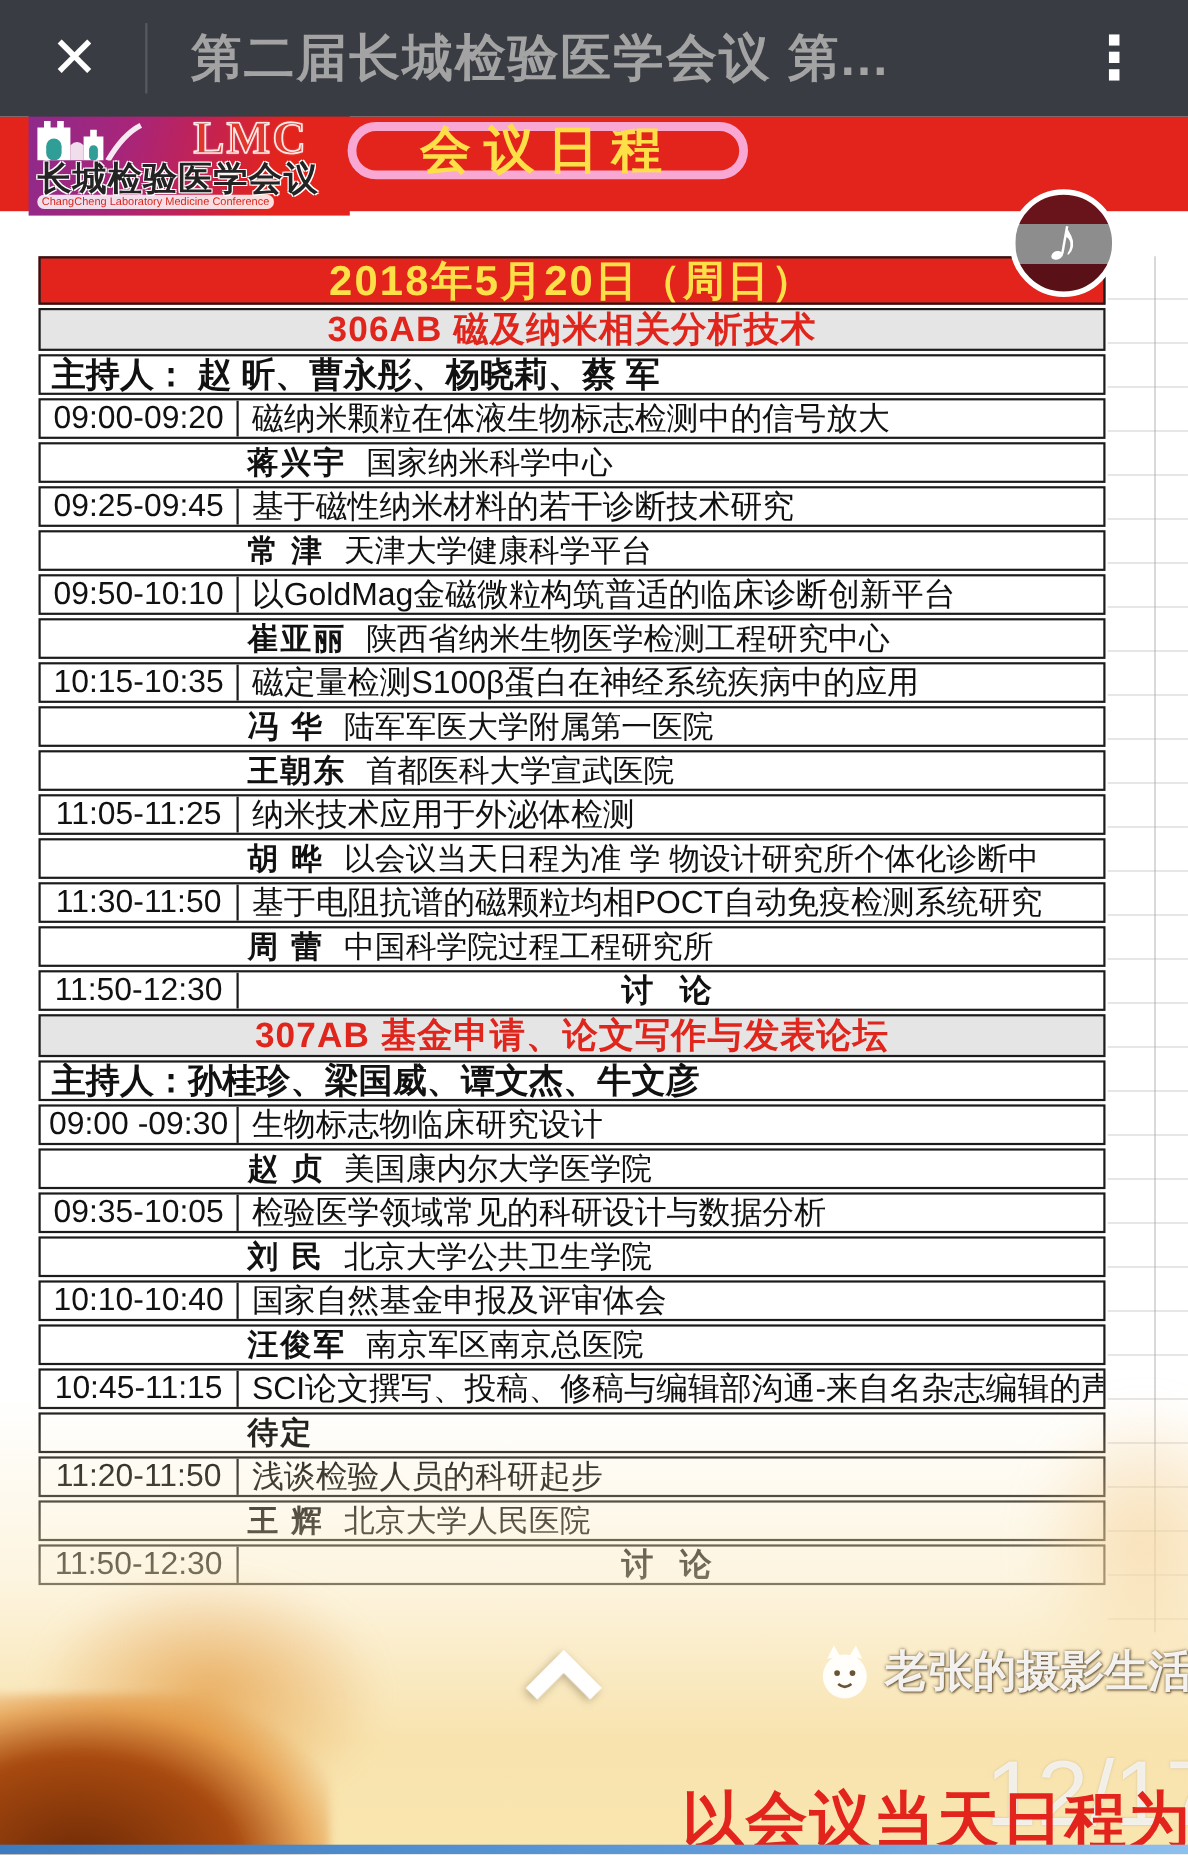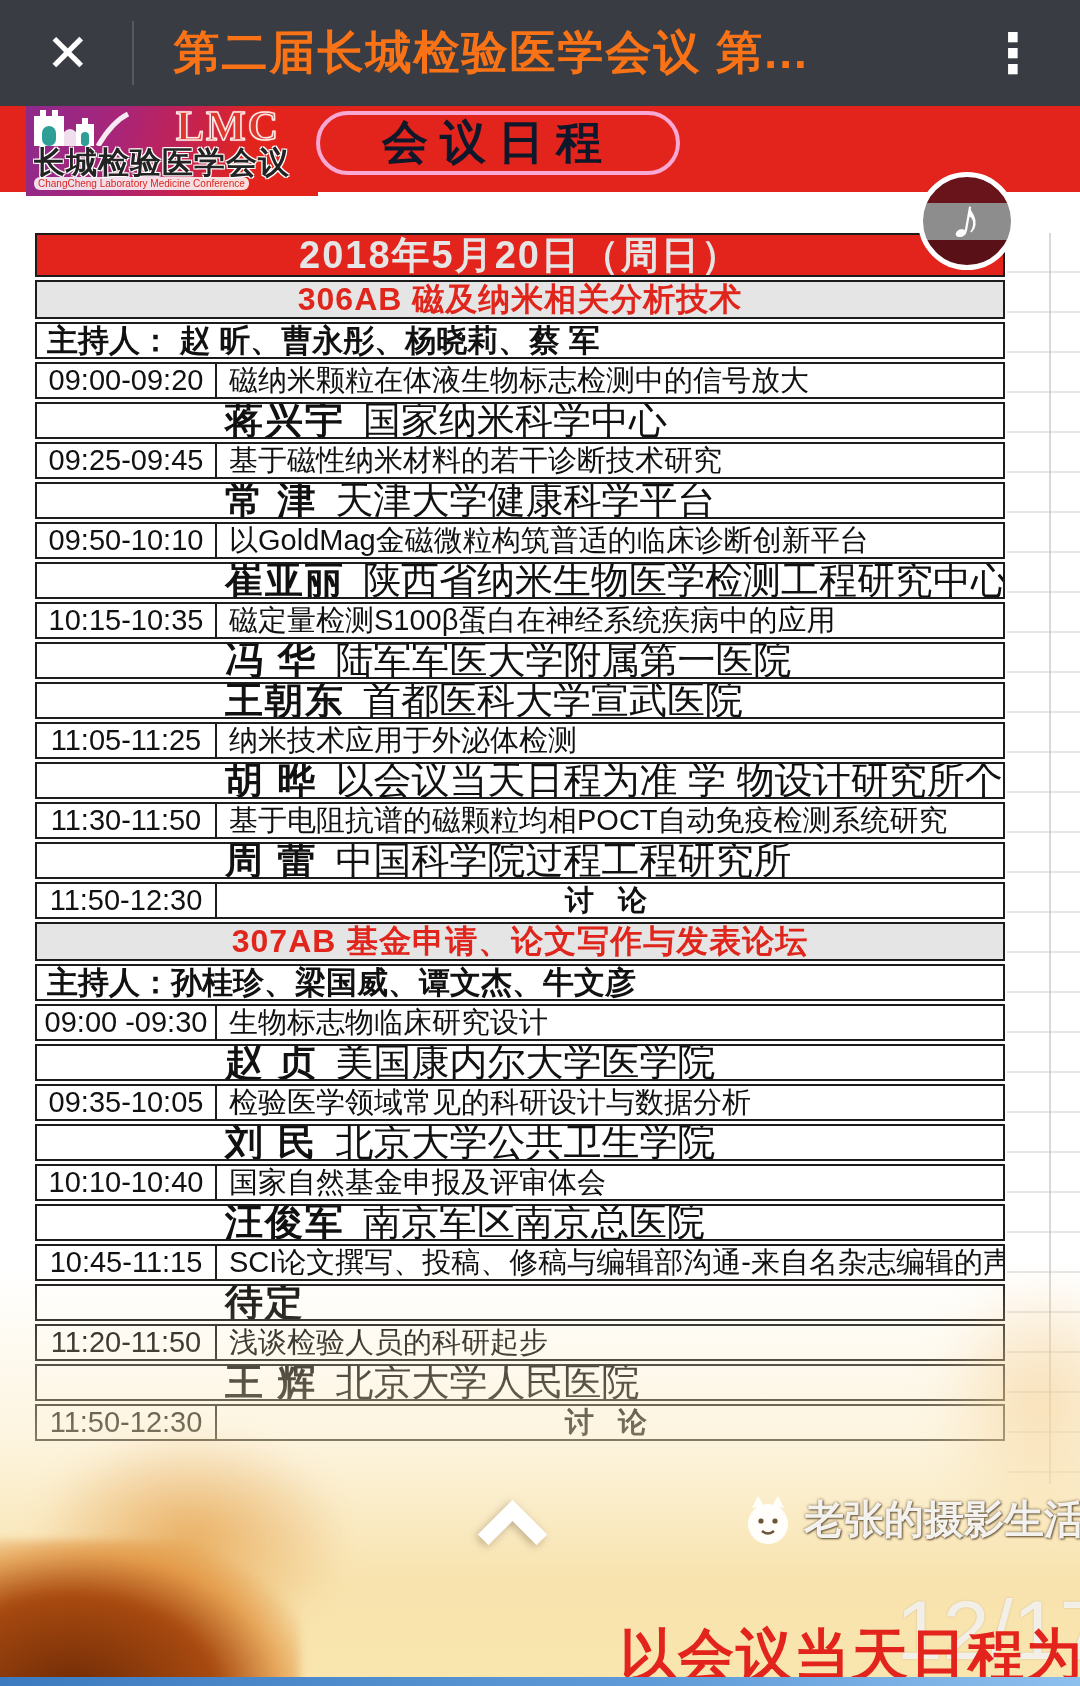--- a/index.html
+++ b/index.html
@@ -5,62 +5,62 @@
   html,body { margin:0; padding:0; background:#ffffff; }
   .page {
     position:relative; width:1080px; height:1686px; overflow:hidden; background:#ffffff;
     font-family:"Liberation Sans","DejaVu Sans",sans-serif; color:#111;
   }
   
   .titlebar { position:absolute; top:0; left:0; right:0; height:106px; background:#393c42;
     display:flex; align-items:center; z-index:10; }
   .tb-close { color:#fff; font-size:52px; font-weight:700; margin-left:46px; line-height:1; }
   .tb-divider { width:2px; height:64px; background:#575a60; margin-left:42px; }
-  .tb-title { color:#f97316; font-size:46px; font-weight:700; margin-left:40px; letter-spacing:2px; white-space:nowrap; }
+  .tb-title { color:#a3a3a3; font-size:46px; font-weight:700; margin-left:40px; letter-spacing:2px; white-space:nowrap; }
   .tb-menu { color:#fff; font-size:54px; font-weight:700; margin-left:auto; margin-right:40px; line-height:1; }
   
   .banner { position:absolute; top:106px; left:0; right:0; height:86px; background:#e2241c; z-index:5; }
   .logo { position:absolute; left:26px; top:-6px; width:292px; height:96px; overflow:hidden;
     background:linear-gradient(105deg,#8d2a8c 0%,#a92578 32%,#c22255 52%,#e2241c 75%); }
   .gw-icon { position:absolute; left:6px; top:2px; }
   .lmc { position:absolute; left:150px; top:2px; font-family:"Liberation Serif","DejaVu Serif",serif;
     font-size:42px; font-weight:700; color:#e0362c; -webkit-text-stroke:1.5px #ffe9e7;
     text-shadow:0 0 2px #fff; letter-spacing:2px; }
   .logo-cn { position:absolute; left:8px; top:42px; font-size:31px; font-weight:900; color:#232323; letter-spacing:1px;
     text-shadow:-1px -1px 0 #fff,1px -1px 0 #fff,-1px 1px 0 #fff,1px 1px 0 #fff; white-space:nowrap; }
   .logo-en { position:absolute; left:8px; top:77px; font-size:10px; color:#d9261c;
     background:rgba(255,255,255,0.85); padding:1px 4px; border-radius:6px; white-space:nowrap; }
-  .pill { position:absolute; left:316px; top:5px; width:364px; height:64px; box-sizing:border-box;
-    border:4px solid #f9a8d4; border-radius:40px; display:flex; align-items:center; justify-content:center;
-    color:#0f172a; font-size:46px; font-weight:700; letter-spacing:12px; }
+  .pill { position:absolute; left:316px; top:5px; width:364px; height:52px; box-sizing:border-box;
+    border:8px solid #f9a8d4; border-radius:40px; display:flex; align-items:center; justify-content:center;
+    color:#fde047; font-size:46px; font-weight:700; letter-spacing:12px; }
   
   .music-btn { position:absolute; left:918px; top:172px; width:98px; height:98px; border-radius:50%;
     border:5px solid #fff; box-sizing:border-box; z-index:8;
     background:linear-gradient(180deg,#69141a 0%,#69141a 30%,#8d8d8d 30%,#8d8d8d 72%,#591016 72%);
     display:flex; align-items:center; justify-content:center; }
   .music-btn span { color:#fff; font-size:58px; transform:rotate(10deg); margin-top:-6px; }
   
   .grid-strip { position:absolute; left:1007px; top:233px; width:73px; height:1251px; z-index:1;
     background:
       linear-gradient(90deg, transparent 0 42px, rgba(170,170,170,0.45) 42px 44px, transparent 44px),
       repeating-linear-gradient(180deg, rgba(185,185,185,0) 0px, rgba(185,185,185,0) 38px,
         rgba(185,185,185,0.35) 38px, rgba(185,185,185,0.35) 40px); }
   
   .table { position:absolute; left:35px; top:233px; width:970px; z-index:2; }
   .row { box-sizing:border-box; border:2px solid #1c1c1c; background:#fff; margin-bottom:3px;
     display:flex; align-items:center; height:37px; overflow:hidden; }
-  .date-row { height:44px; background:#e2241c; color:#e5e5e5; font-weight:800; font-size:38px;
+  .date-row { height:44px; background:#e2241c; color:#fde047; font-weight:800; font-size:38px;
     justify-content:center; letter-spacing:2px; }
   .room-row { height:39px; background:#e5e5e5; color:#e0251c; font-weight:800; font-size:32px; justify-content:center; letter-spacing:1px; }
   .mod-row { font-weight:800; font-size:31px; padding-left:10px; }
   .time-cell { width:178px; flex:0 0 178px; border-right:2px solid #1c1c1c; height:100%;
     display:flex; align-items:center; justify-content:center; font-size:29px; white-space:nowrap; }
   .title-cell { flex:1; padding-left:12px; font-size:29px; white-space:nowrap; }
   .discussion .title-cell { text-align:center; padding-left:0; font-weight:800; letter-spacing:8px; }
-  .speaker-row { padding-left:188px; font-size:38px; white-space:nowrap;text-align:center; }
+  .speaker-row { padding-left:188px; font-size:28px; white-space:nowrap;text-align:center; }
   .speaker-row .name { font-weight:800; margin-right:18px; letter-spacing:2px; }
   
   .wash { position:absolute; left:0; top:1270px; width:1080px; height:416px; z-index:6; pointer-events:none;
     background:linear-gradient(180deg, rgba(250,238,205,0) 0%, rgba(250,232,185,0.45) 40%,
       rgba(247,222,160,0.85) 75%, rgba(249,228,170,0.95) 100%); }
   .blob { position:absolute; pointer-events:none; }
   .b1 { left:-80px; top:1540px; width:380px; height:280px; z-index:7; filter:blur(4px);
     background:radial-gradient(ellipse at 40% 55%, #6e2a06 0%, #a84a10 45%, rgba(220,130,40,0.6) 65%, rgba(220,130,40,0) 80%); }
   .b2 { left:30px; top:1430px; width:320px; height:220px; z-index:6; filter:blur(12px);
     background:radial-gradient(ellipse, rgba(226,150,60,0.7), rgba(226,150,60,0) 70%); }

